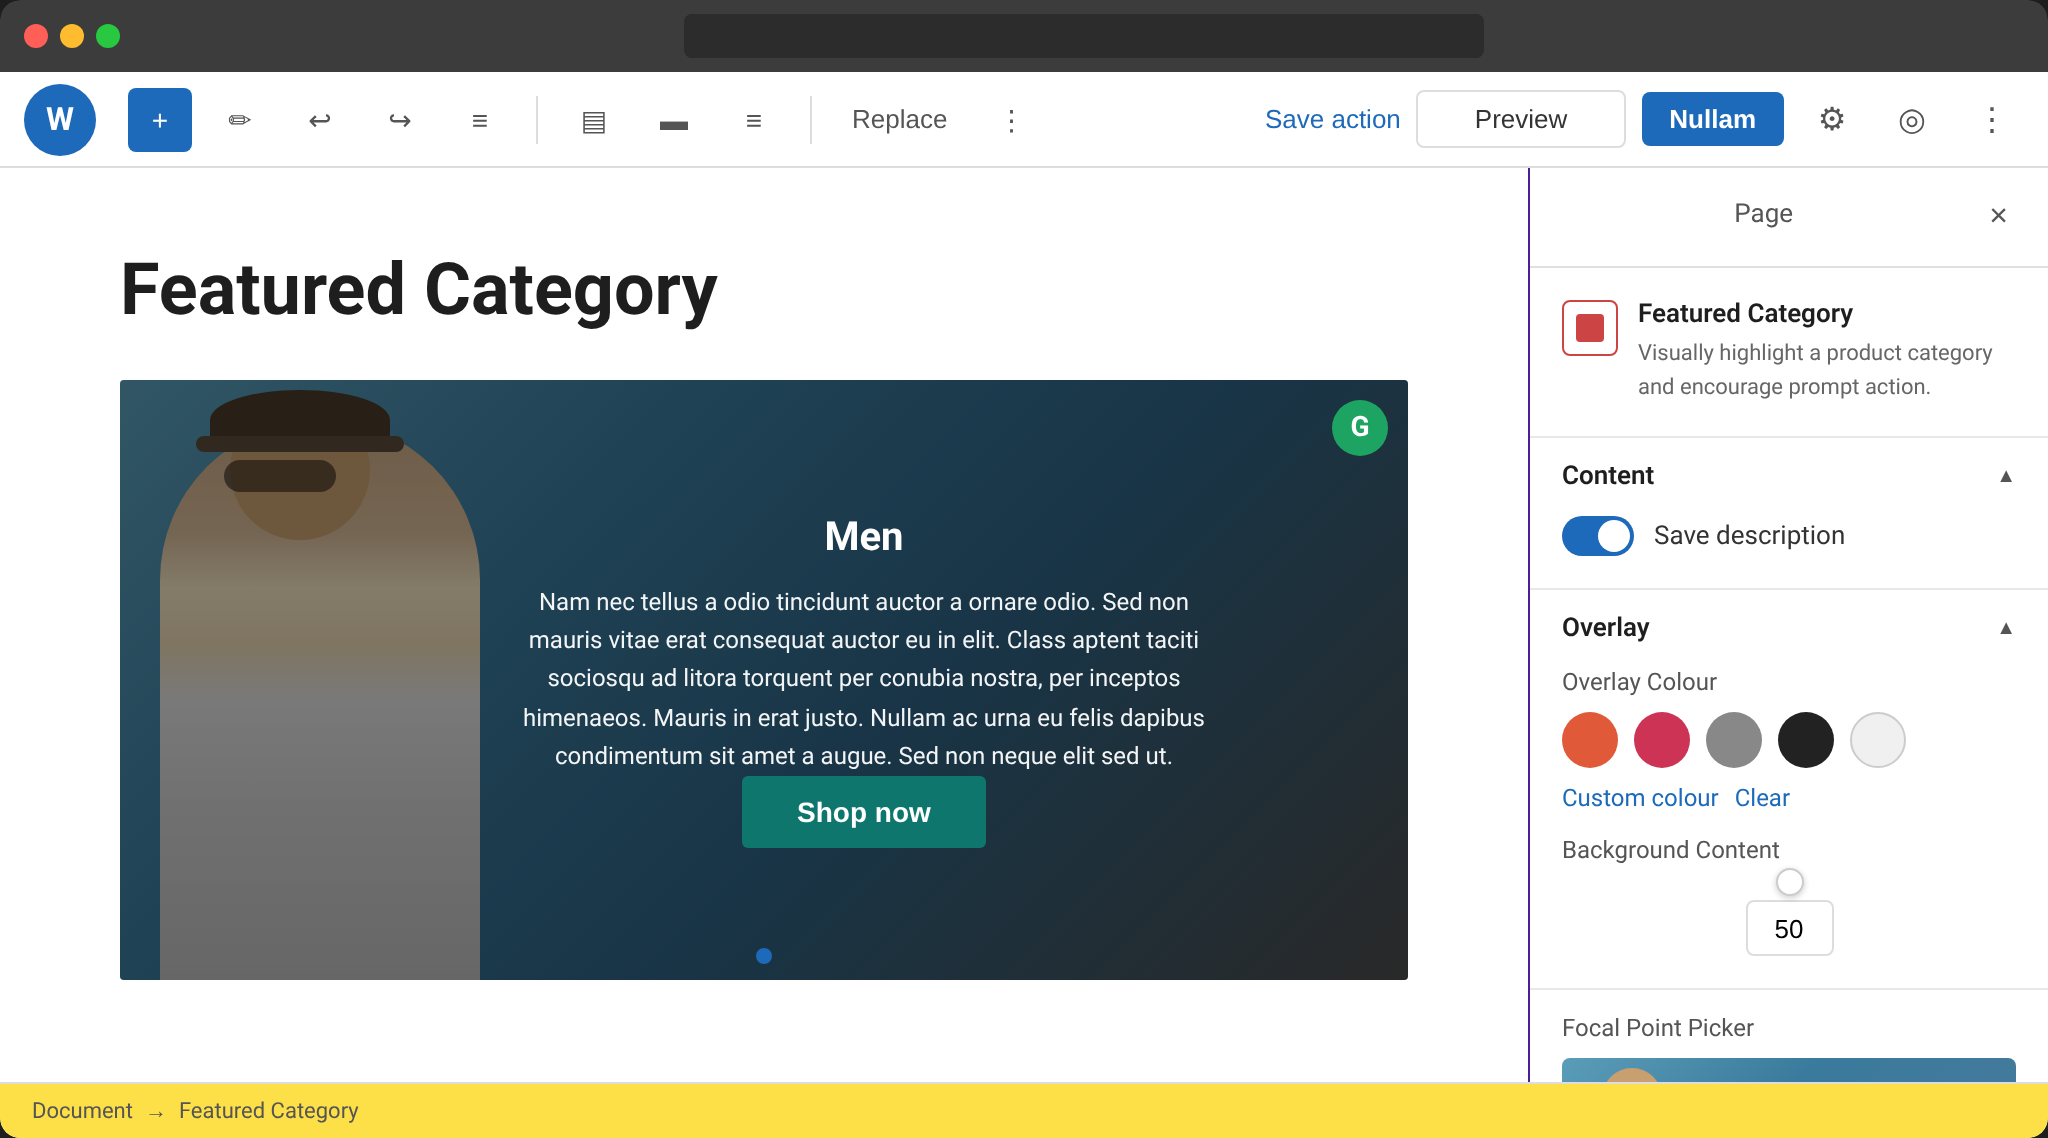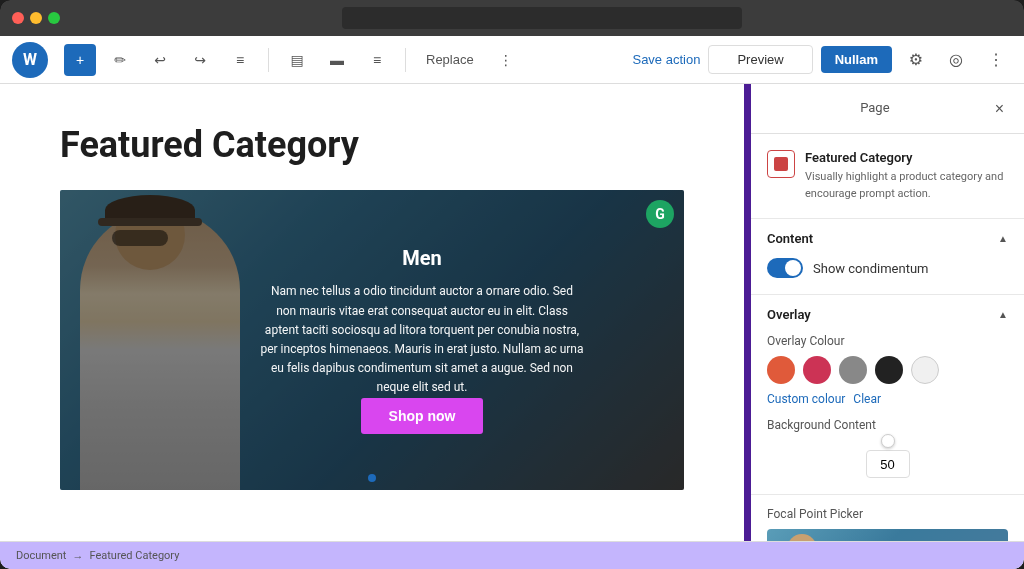--- a/index.html
+++ b/index.html
@@ -279,21 +279,21 @@
       font-size: 20px;
       font-weight: 700;
       margin-bottom: 12px;
     }
     .fc-description {
       font-size: 12px;
       line-height: 1.6;
       opacity: 0.95;
     }
     .fc-shop-btn {
-      background: #d946ef;
+      background: #0f766e;
       color: white;
       border: none;
       padding: 10px 28px;
       font-size: 14px;
       font-weight: 600;
       border-radius: 3px;
       cursor: pointer;
     }
     .fc-g-icon {
       position: absolute;
@@ -316,23 +316,23 @@
       left: 50%;
       transform: translateX(-50%);
       width: 8px;
       height: 8px;
       background: #1d6aba;
       border-radius: 50%;
     }
 
     
     .sidebar {
-      width: 280px;
+      width: 260px;
       background: #fff;
-      border-left: 7px solid #4c1d95;
+      border-left: 1px solid #4c1d95;
       display: flex;
       flex-direction: column;
       overflow: hidden;
       flex-shrink: 0;
     }
     .sidebar-header {
       display: flex;
       align-items: center;
       padding: 8px 16px;
       border-bottom: 1px solid #e0e0e0;
@@ -557,21 +557,21 @@
       left: 18px;
       width: 34px;
       height: 10px;
       background: rgba(0,0,0,0.5);
       border-radius: 5px;
     }
 
     
     .breadcrumb-bar {
       height: 28px;
-      background: #c4b5fd;
+      background: #fde047;
       border-top: 1px solid #ddd;
       display: flex;
       align-items: center;
       padding: 0 16px;
       font-size: 11px;
       color: #555;
       gap: 6px;
     }
   </style>
 </head>
@@ -667,21 +667,21 @@
           <div class="panel-section">
             <div class="panel-section-header">
               <span>Content</span>
               <span class="chevron">▲</span>
             </div>
             <div class="panel-section-body">
               <div class="toggle-row">
                 <div class="toggle">
                   <div class="toggle-thumb"></div>
                 </div>
-                <span class="toggle-label">Show condimentum</span>
+                <span class="toggle-label">Save description</span>
               </div>
             </div>
           </div>
 
           <div class="panel-section">
             <div class="panel-section-header">
               <span>Overlay</span>
               <span class="chevron">▲</span>
             </div>
             <div class="panel-section-body">

